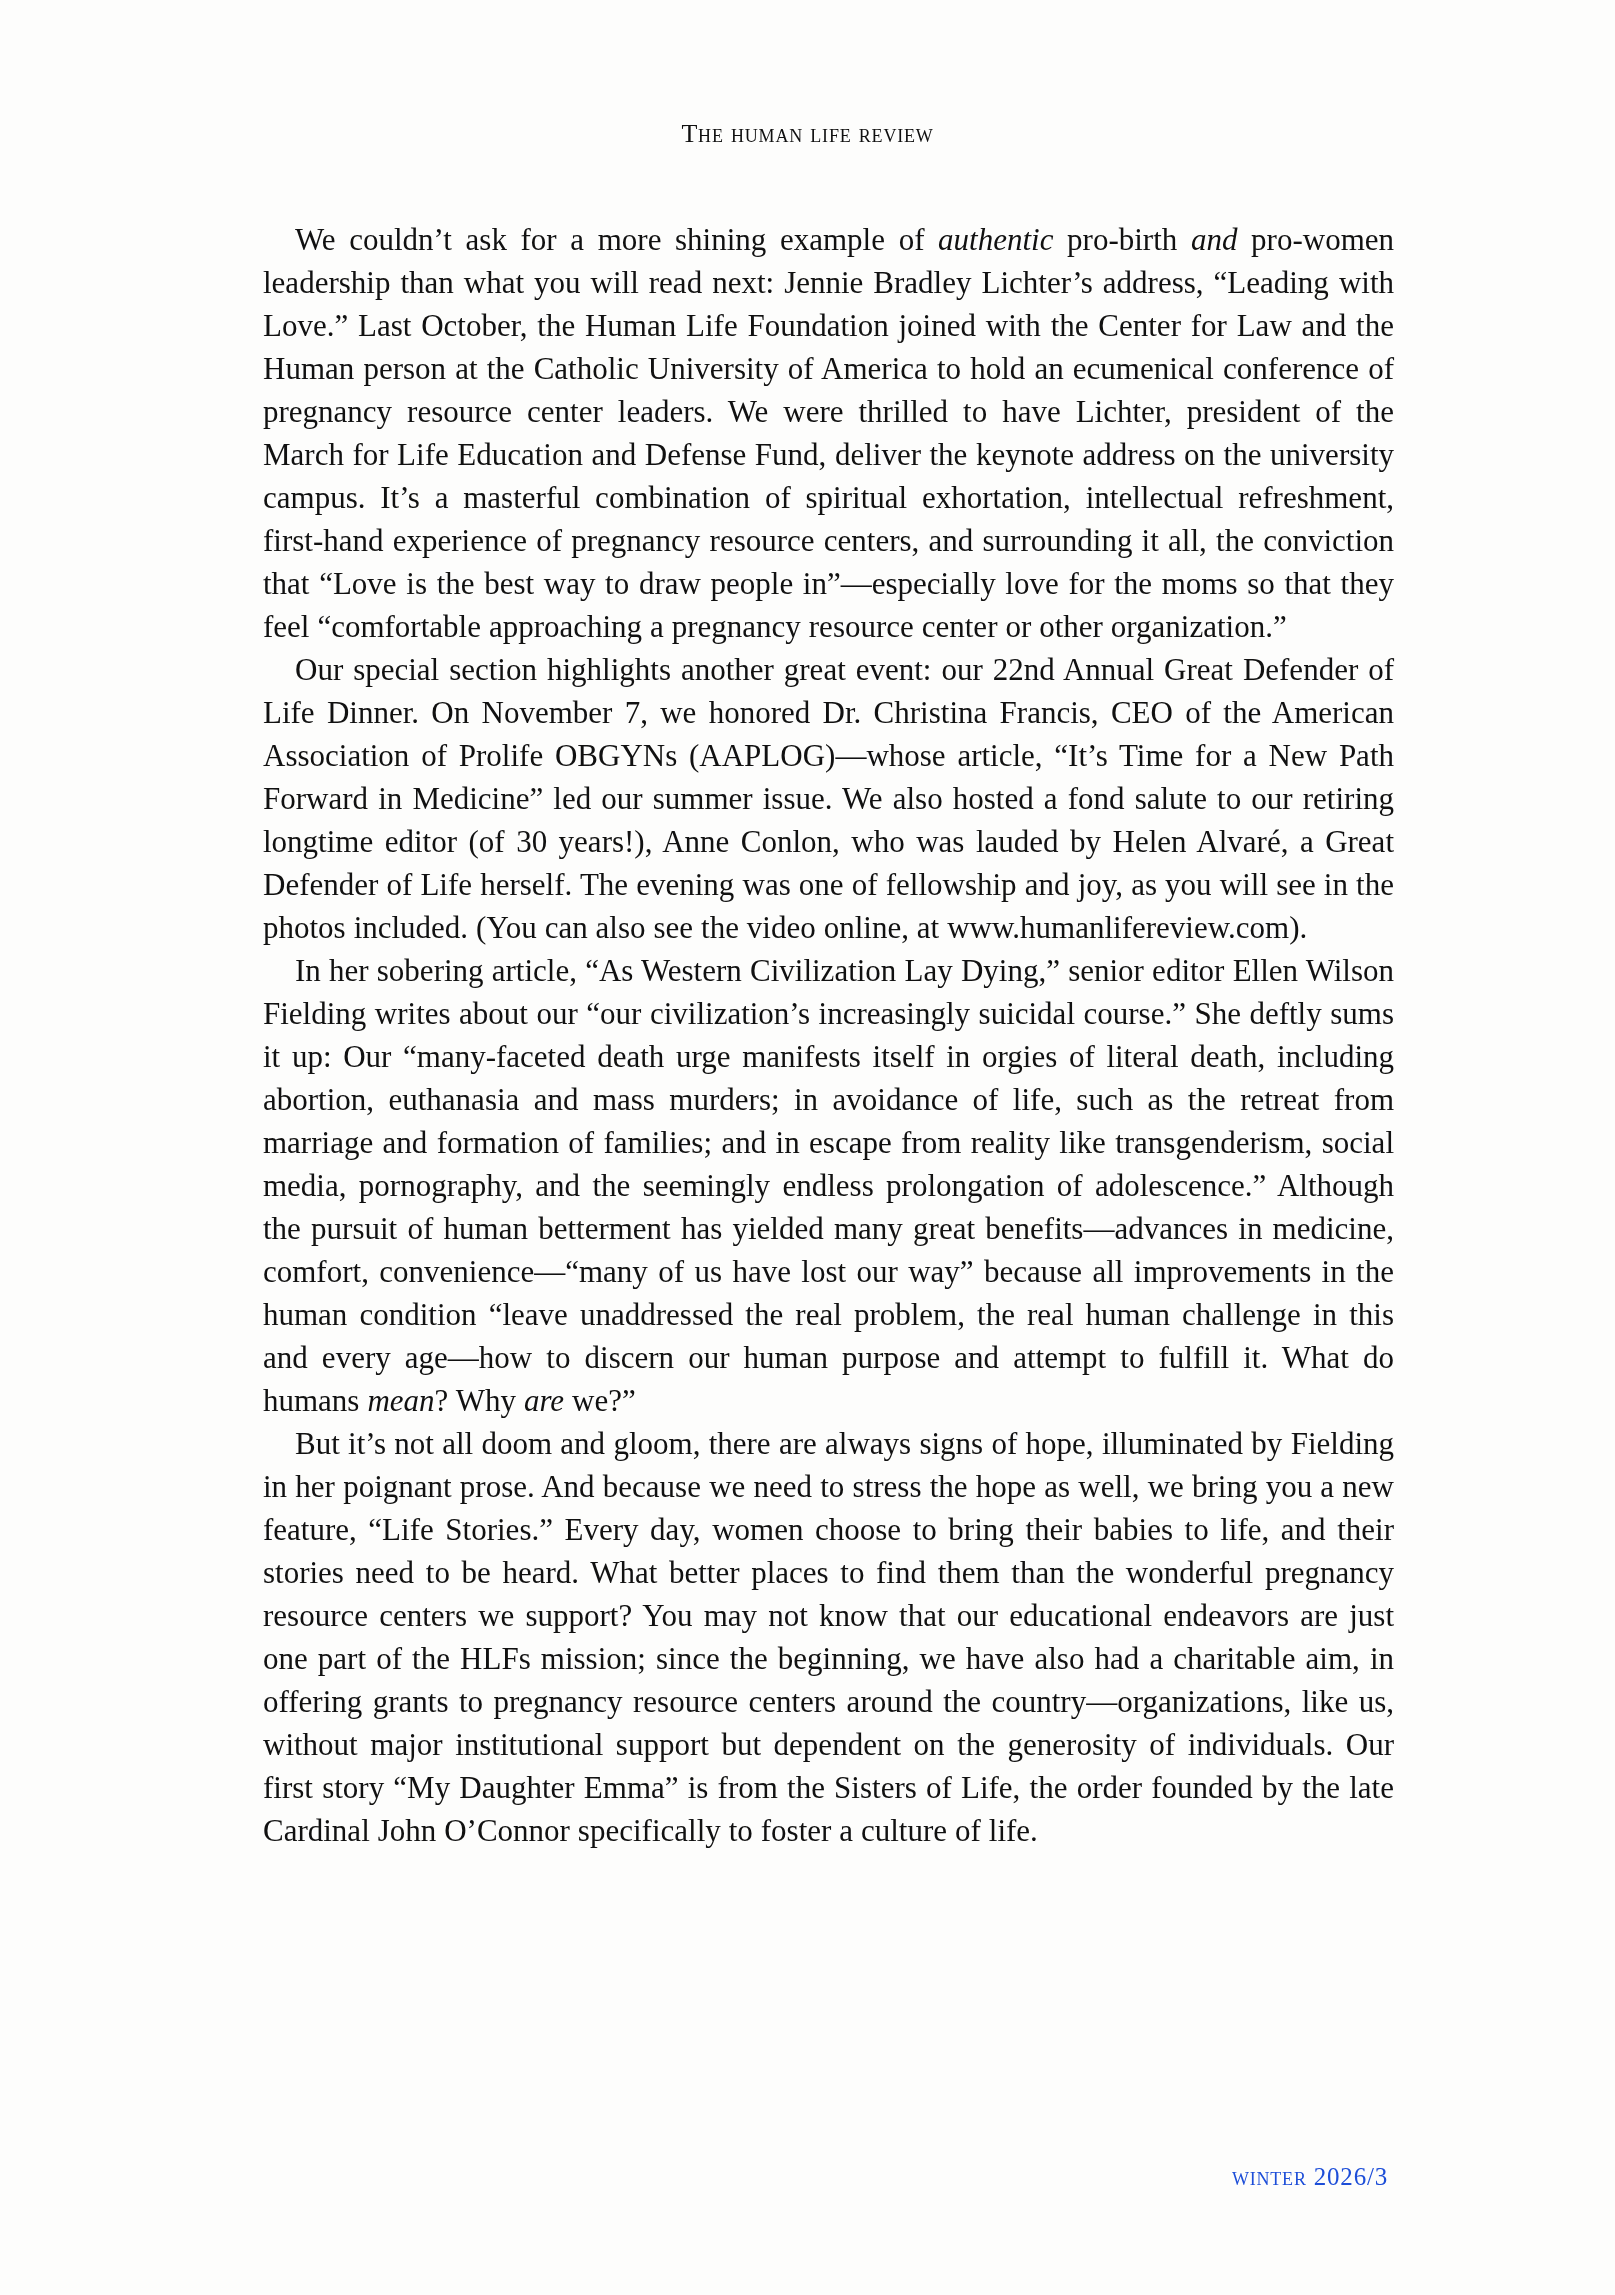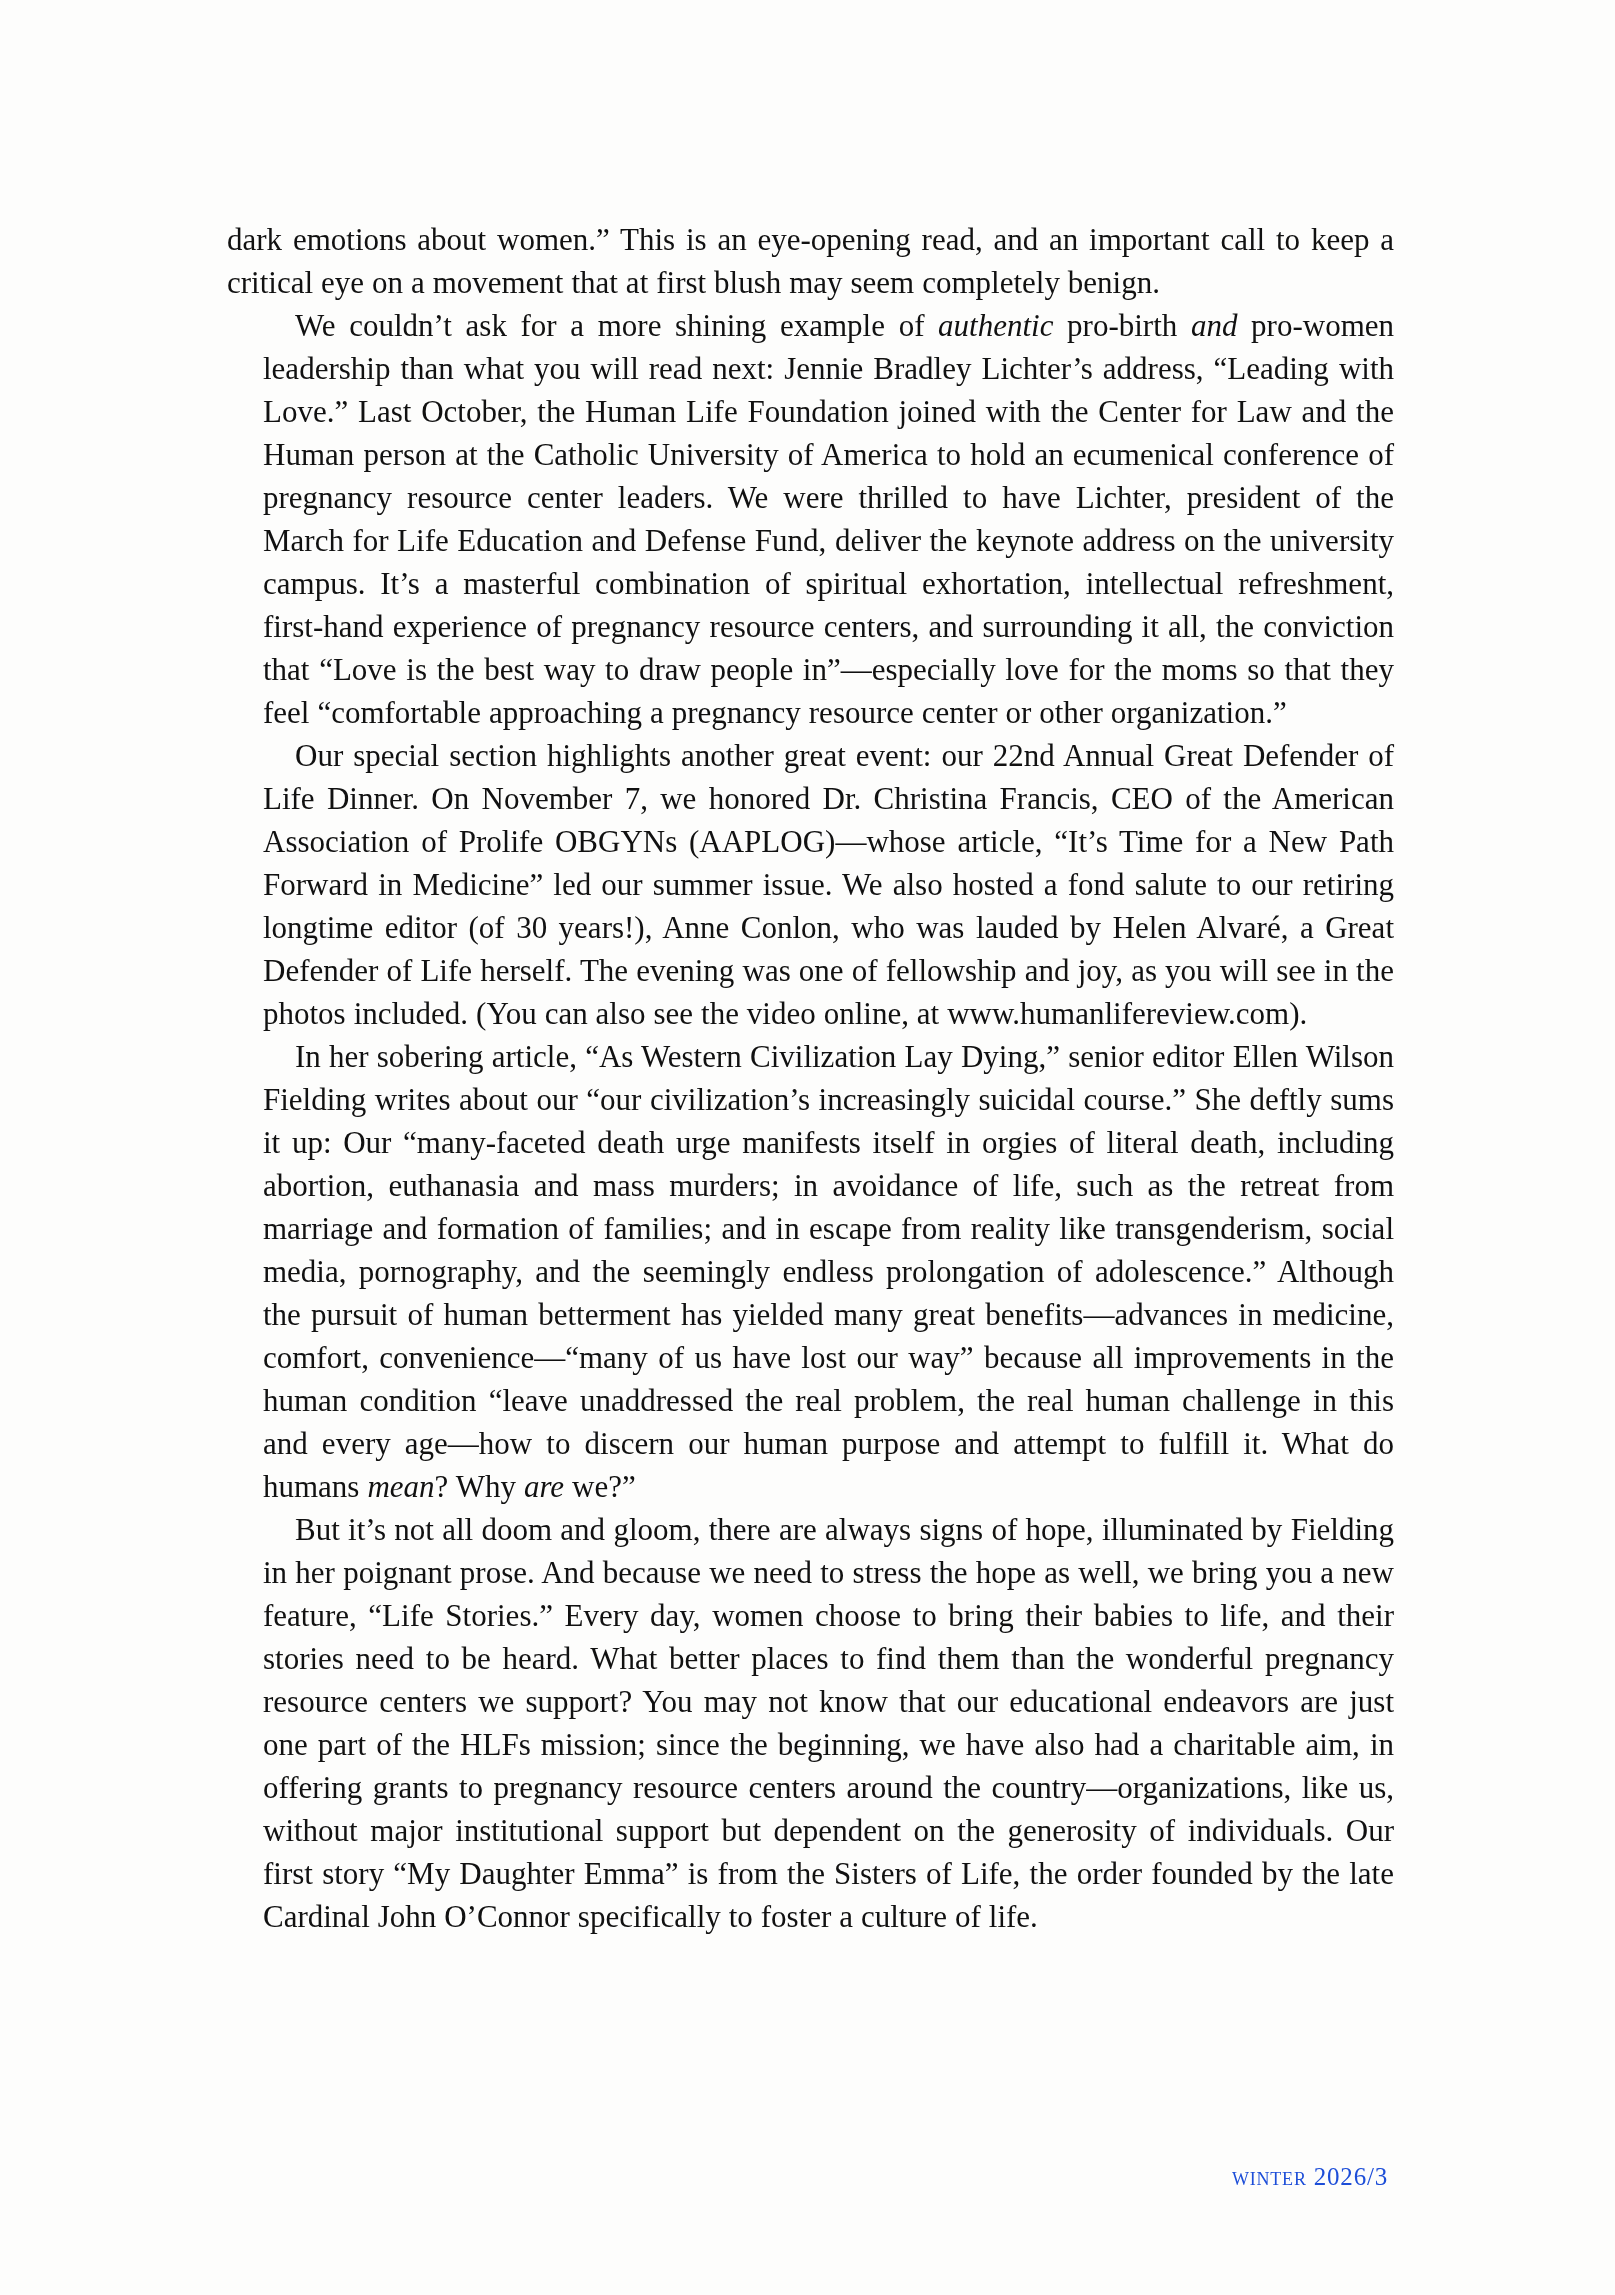--- a/index.html
+++ b/index.html
@@ -71,23 +71,23 @@
     color: #1d4ed8;
   }
   .folio .fl { text-transform: lowercase; }
   .folio .fl::first-letter { text-transform: uppercase; }
 </style>
 </head>
 <body>
 
 <div class="page">
 
+  <div class="running-head">The Human Life Review</div>
 
   <div class="body-col">
-      <p class="para">dark emotions about women.” This is an eye-opening read, and an important call to keep a critical eye on a movement that at first blush may seem completely benign.</p>
       <p class="para indent">We couldn’t ask for a more shining example of <i>authentic</i> pro-birth <i>and</i> pro-women leadership than what you will read next: Jennie Bradley Lichter’s address, “Leading with Love.” Last October, the Human Life Foundation joined with the Center for Law and the Human person at the Catholic University of America to hold an ecumenical conference of pregnancy resource center leaders. We were thrilled to have Lichter, president of the March for Life Education and Defense Fund, deliver the keynote address on the university campus. It’s a masterful combination of spiritual exhortation, intellectual refreshment, first-hand experience of pregnancy resource centers, and surrounding it all, the conviction that “Love is the best way to draw people in”—especially love for the moms so that they feel “comfortable approaching a pregnancy resource center or other organization.”</p>
       <p class="para indent">Our special section highlights another great event: our 22nd Annual Great Defender of Life Dinner. On November 7, we honored Dr. Christina Francis, CEO of the American Association of Prolife OBGYNs (AAPLOG)—whose article, “It’s Time for a New Path Forward in Medicine” led our summer issue. We also hosted a fond salute to our retiring longtime editor (of 30 years!), Anne Conlon, who was lauded by Helen Alvaré, a Great Defender of Life herself. The evening was one of fellowship and joy, as you will see in the photos included. (You can also see the video online, at www.humanlifereview.com).</p>
       <p class="para indent">In her sobering article, “As Western Civilization Lay Dying,” senior editor Ellen Wilson Fielding writes about our “our civilization’s increasingly suicidal course.” She deftly sums it up: Our “many-faceted death urge manifests itself in orgies of literal death, including abortion, euthanasia and mass murders; in avoidance of life, such as the retreat from marriage and formation of families; and in escape from reality like transgenderism, social media, pornography, and the seemingly endless prolongation of adolescence.” Although the pursuit of human betterment has yielded many great benefits—advances in medicine, comfort, convenience—“many of us have lost our way” because all improvements in the human condition “leave unaddressed the real problem, the real human challenge in this and every age—how to discern our human purpose and attempt to fulfill it. What do humans <i>mean</i>? Why <i>are</i> we?”</p>
       <p class="para indent">But it’s not all doom and gloom, there are always signs of hope, illuminated by Fielding in her poignant prose. And because we need to stress the hope as well, we bring you a new feature, “Life Stories.” Every day, women choose to bring their babies to life, and their stories need to be heard. What better places to find them than the wonderful pregnancy resource centers we support? You may not know that our educational endeavors are just one part of the HLFs mission; since the beginning, we have also had a charitable aim, in offering grants to pregnancy resource centers around the country—organizations, like us, without major institutional support but dependent on the generosity of individuals. Our first story “My Daughter Emma” is from the Sisters of Life, the order founded by the late Cardinal John O’Connor specifically to foster a culture of life.</p>
     </div>
 
   <div class="folio">
     <span class="fl">Winter 2026/3</span>
   </div>
 

